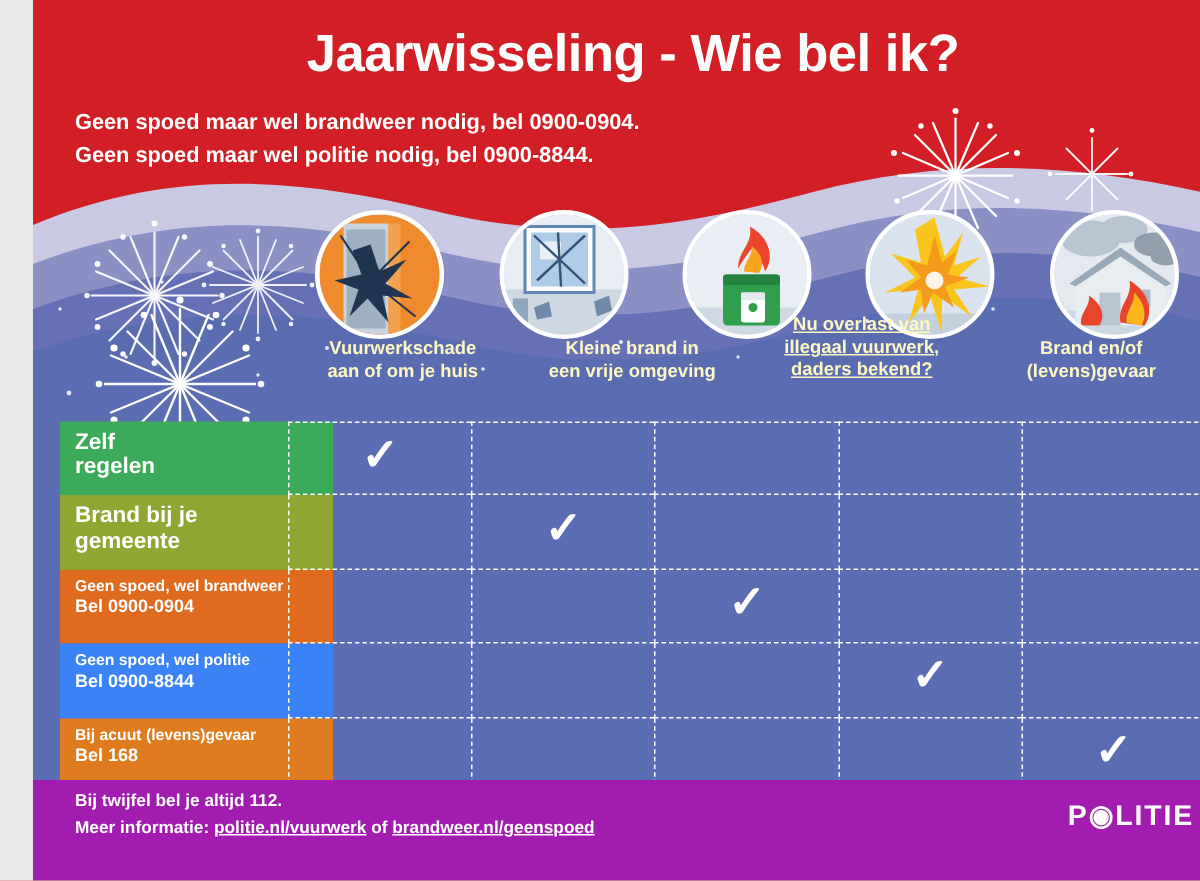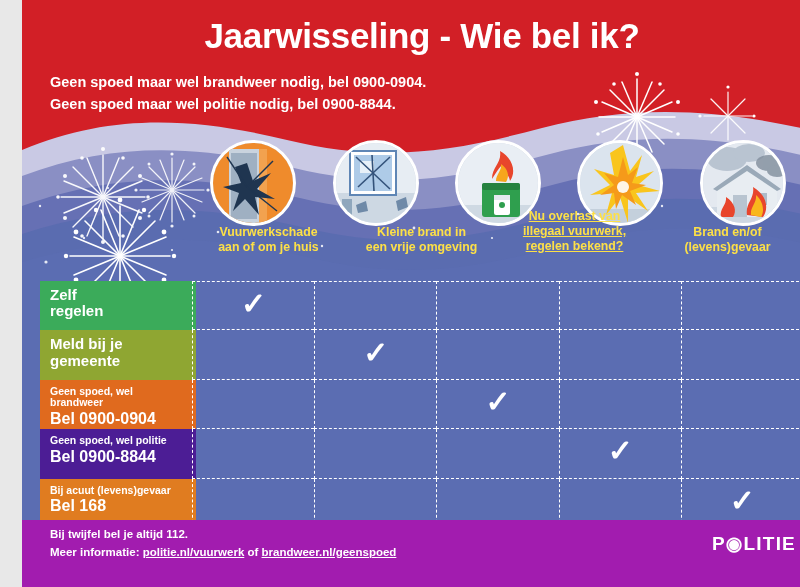--- a/index.html
+++ b/index.html
@@ -74,43 +74,43 @@
     font-weight: bold;
   }
 
   
   .rowlabels {
     position: absolute; left: 18px; top: 281px;
     width: 152px; height: 247px;
     z-index: 5;
   }
   .rlab {
-    position: absolute; left: 0; width: 156px; height: 49.4px;
+    position: absolute; left: 0; width: 182px; height: 49.4px;
     padding: 6px 8px 0 10px;
     color: #ffffff;
   }
   .rlab .big {
     font-size: 15px; font-weight: bold; line-height: 1.08;
   }
   .rlab .small {
     font-size: 10.5px; font-weight: bold; line-height: 1.1;
   }
   .rlab .big2 {
-    font-size: 16px; font-weight: bold; line-height: 1.1; margin-top: 1px;
+    font-size: 12px; font-weight: bold; line-height: 1.1; margin-top: 1px;
   }
 
   
   .colheads {
     position: absolute; left: 170px; top: 225px; width: 612px; height: 58px;
     display: flex; z-index: 5;
   }
   .colhead {
     flex: 1 1 0;
     text-align: center;
-    color: #fde047;
+    color: #fef9c3;
     font-size: 12.3px;
     font-weight: bold;
     line-height: 1.22;
     padding: 0 4px;
   }
   .colhead.underlined span { text-decoration: underline; }
 
   
   .circles {
     position: absolute; left: 170px; top: 140px; width: 612px; height: 90px;
@@ -463,47 +463,47 @@
       <div>Vuurwerkschade</div>
       <div>aan of om je huis</div>
     </div>
     <div class="colhead">
       <div>Kleine brand in</div>
       <div>een vrije omgeving</div>
     </div>
     <div class="colhead underlined" style="margin-top:-16px;">
       <div><span>Nu overlast van</span></div>
       <div><span>illegaal vuurwerk,</span></div>
-      <div><span>regelen bekend?</span></div>
+      <div><span>daders bekend?</span></div>
     </div>
     <div class="colhead">
       <div>Brand en/of</div>
       <div>(levens)gevaar</div>
     </div>
   </div>
 
   
   <div class="rowlabels">
 
     <div class="rlab" style="top:0; background:#3bab5a;">
       <div class="big">Zelf</div>
       <div class="big">regelen</div>
     </div>
 
     <div class="rlab" style="top:49.4px; background:#8fa632;">
-      <div class="big">Meld bij je</div>
+      <div class="big">Brand bij je</div>
       <div class="big">gemeente</div>
     </div>
 
     <div class="rlab" style="top:98.8px; background:#e06a1e;">
       <div class="small">Geen spoed, wel brandweer</div>
       <div class="big2">Bel 0900-0904</div>
     </div>
 
-    <div class="rlab" style="top:148.2px; background:#4c1d95;">
+    <div class="rlab" style="top:148.2px; background:#3b82f6;">
       <div class="small">Geen spoed, wel politie</div>
       <div class="big2">Bel 0900-8844</div>
     </div>
 
     <div class="rlab" style="top:197.6px; background:#e07c20;">
       <div class="small">Bij acuut (levens)gevaar</div>
       <div class="big2">Bel 168</div>
     </div>
 
   </div>

